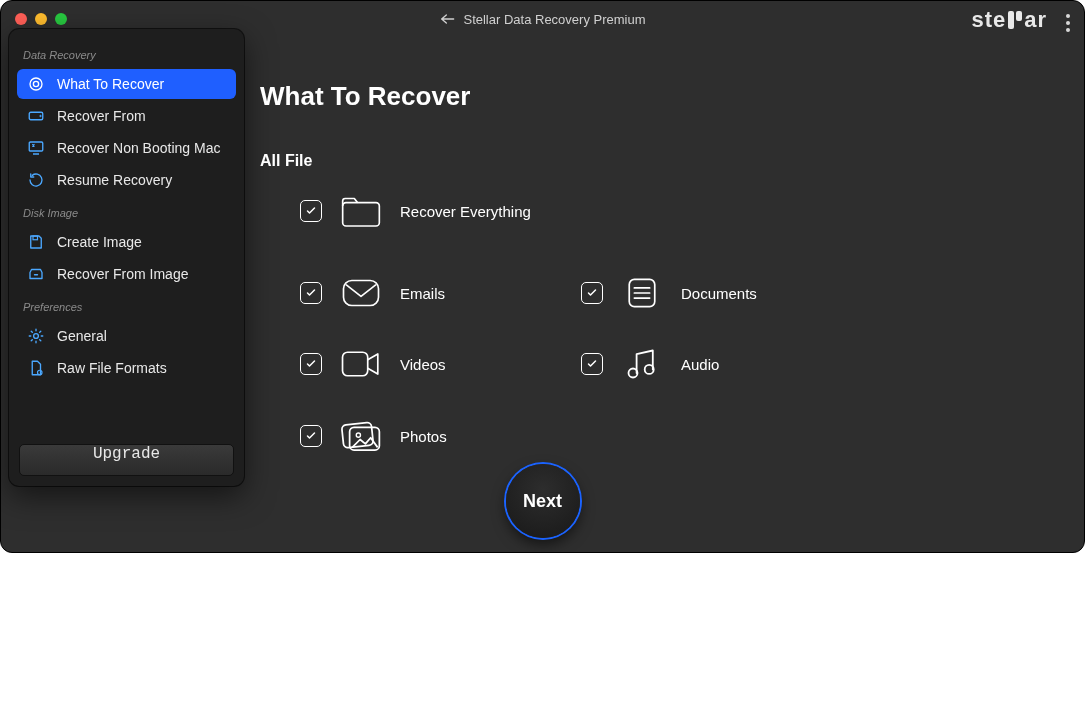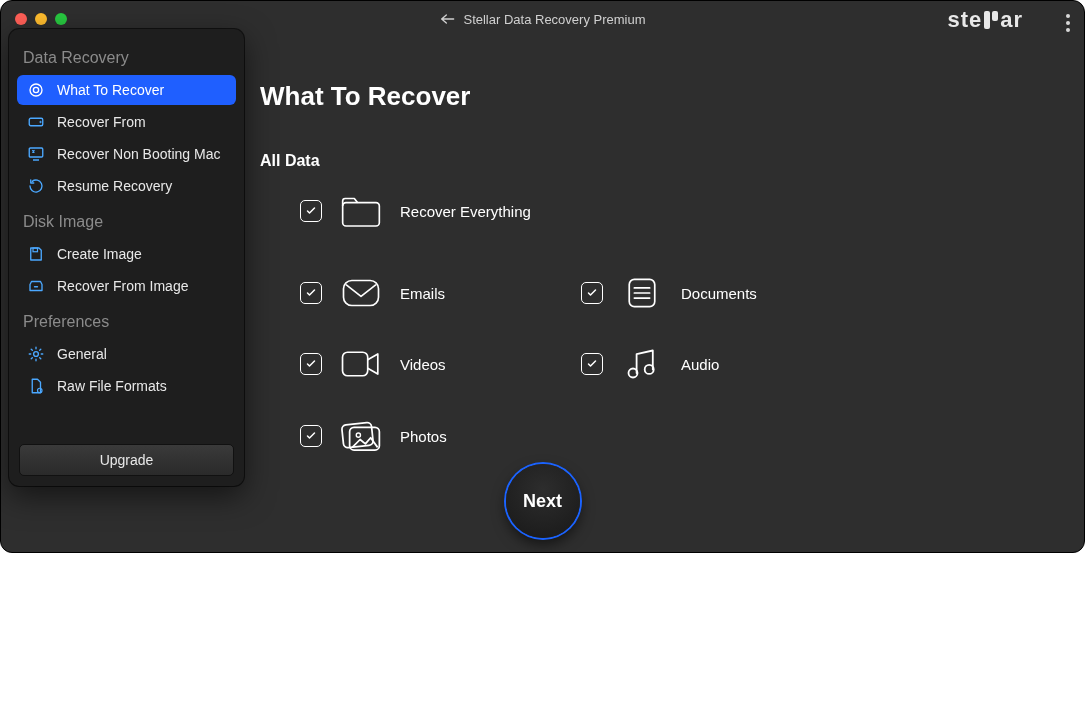--- a/index.html
+++ b/index.html
@@ -43,21 +43,21 @@
   .t-min{background:#febc2e}
   .t-max{background:#28c840}
   .title-center{
     position:absolute;left:0;right:0;display:flex;justify-content:center;align-items:center;gap:8px;
     color:#d0d0d0;font-size:13px;font-weight:500;
     pointer-events:none;
   }
   .title-center .back-icon svg{display:block}
 
   .brand{
-    position:absolute;right:61px;top:6px;
+    position:absolute;right:37px;top:6px;
     color:#e8e8e8;font-weight:600;font-size:22px;letter-spacing:1px;
     display:flex;align-items:baseline;
   }
   .brand .ll{
     display:inline-flex;transform:translateY(2px);margin:0 1px;
   }
   .brand .bar{
     width:6px;height:18px;background:#e8e8e8;border-radius:2px;margin:0 1px;display:inline-block;
   }
   .brand .bar.sh{height:10px;transform:translateY(0)}
@@ -70,39 +70,39 @@
   .sidebar{
     position:absolute;top:28px;left:8px;bottom:66px;width:var(--sidebar-w);
     background:var(--sidebar-bg);
     border-radius:10px;
     box-shadow:0 10px 30px rgba(0,0,0,.55), 0 0 0 1px rgba(0,0,0,.6);
     padding:10px 8px;
     box-sizing:border-box;
     color:var(--text);
   }
   .section-title{
-    color:var(--muted);font-size:16px;padding:10px 6px 6px;
+    color:var(--muted);font-size:11px;padding:10px 6px 6px;font-style:italic;
   }
   .nav-item{
     display:flex;align-items:center;gap:12px;
     padding:6px 10px;border-radius:6px;cursor:pointer;
     color:var(--whiteish);font-size:14px;
     margin:2px 0;
   }
   .nav-item .icon{width:18px;display:flex;justify-content:center}
   .nav-item.active{background:var(--blue);color:#fff}
   .nav-item.active svg *{stroke:#fff}
   .nav-item svg *{stroke:var(--cyan)}
   .upgrade{
     position:absolute;bottom:10px;left:10px;right:10px;
     height:30px;border-radius:5px;
     background:linear-gradient(#3a3a3a,#2a2a2a);
     border:1px solid #111;
-    color:#e8e8e8;font-size:14px;font-weight:500;
-    display:flex;align-items:center;justify-content:center;cursor:pointer;
+    color:#e8e8e8;font-size:16px;font-weight:500;
+    display:flex;justify-content:center;cursor:pointer;font-family:Liberation Mono, monospace;
   }
 
   
   .main{
     position:absolute;left:calc(var(--sidebar-w) + 24px);right:20px;top:60px;bottom:0;
     color:var(--text);
   }
   h1.page-title{
     margin:20px 0 40px;font-size:26px;font-weight:700;color:#fff;
   }
@@ -252,21 +252,21 @@
     </div>
 
     <div class="upgrade">
       <span>Upgrade</span>
     </div>
   </div>
 
   <div class="main">
     <h1 class="page-title">What To Recover</h1>
 
-    <h2 class="section-head">All Data</h2>
+    <h2 class="section-head">All File</h2>
     <div class="option" style="margin-left:14px;margin-bottom:48px">
       <div class="chk">
         <svg width="12" height="12" viewBox="0 0 24 24">
             <path d="M5 12l4 4 10-10" stroke="#fff" stroke-width="3" fill="none" stroke-linecap="round" stroke-linejoin="round"></path>
           </svg>
       </div>
       <div class="opt-icon">
         <svg width="40" height="34" viewBox="0 0 48 40" fill="none">
             <rect x="2" y="10" width="44" height="28" rx="4" stroke="#fff" stroke-width="2"></rect>
             <path d="M2 14V8a3 3 0 0 1 3-3h11l4 5" stroke="#fff" stroke-width="2" fill="none" stroke-linejoin="round"></path>

